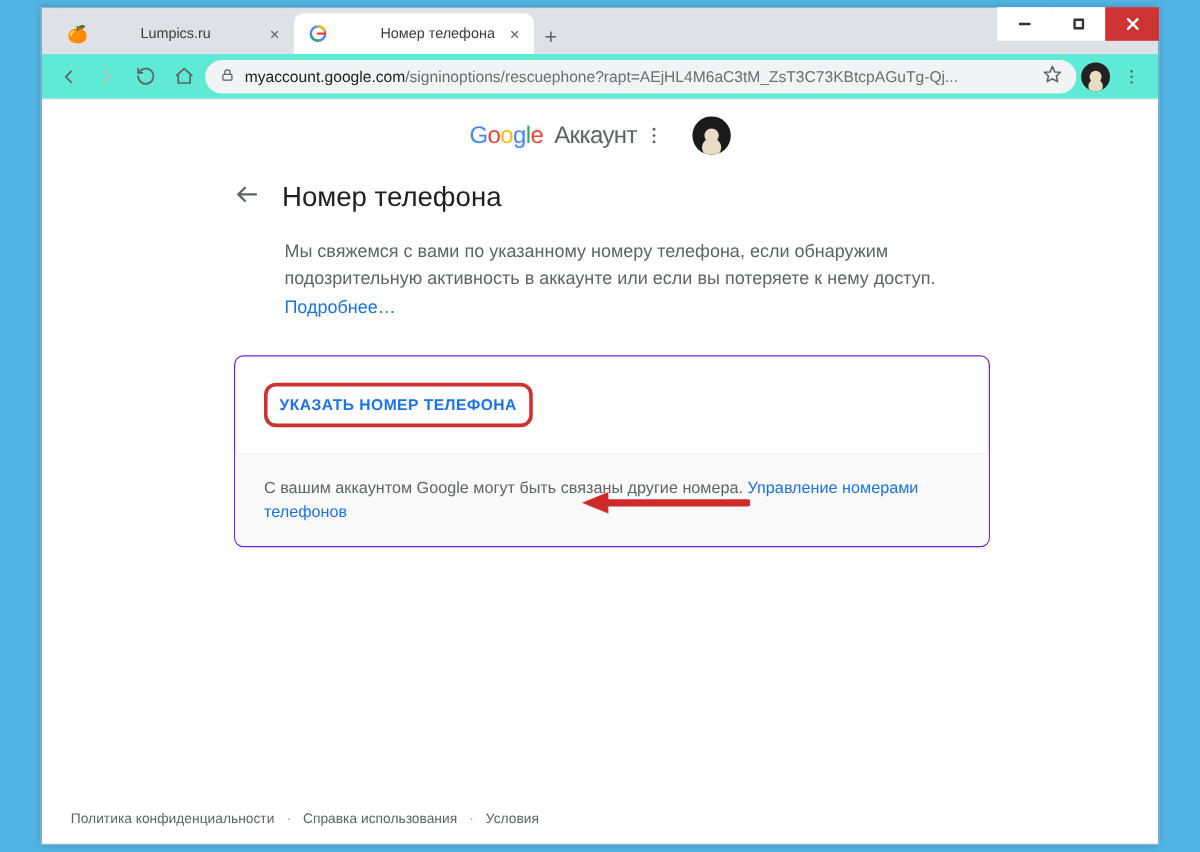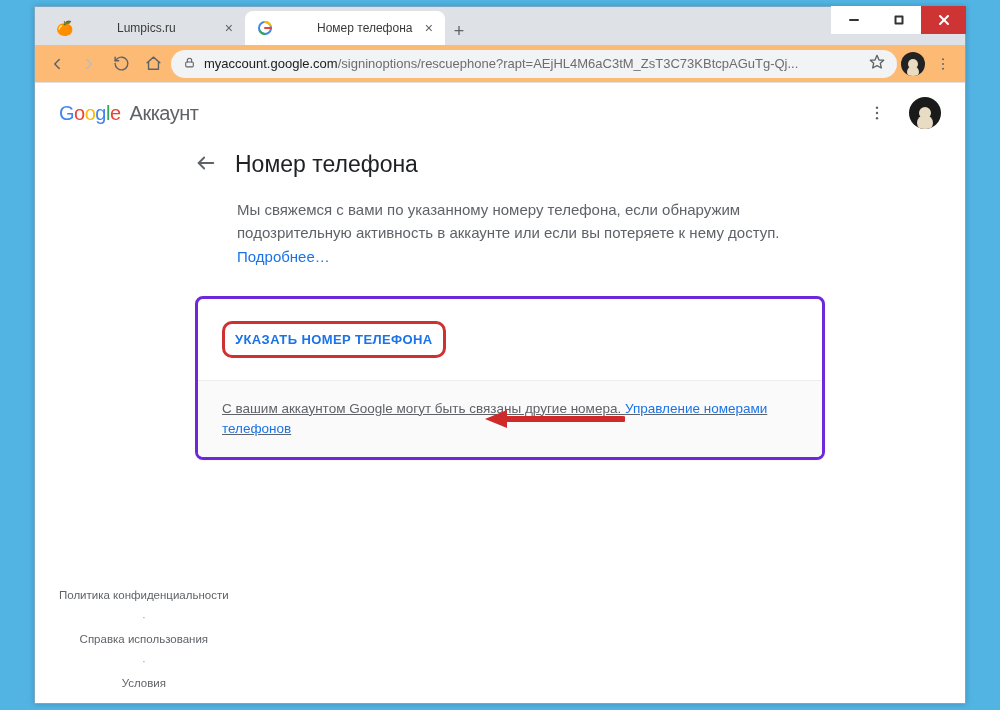--- a/index.html
+++ b/index.html
@@ -16,61 +16,61 @@
 
 .tabstrip { display: flex; align-items: flex-end; height: 38px; background: #dee1e6; padding-left: 10px; }
 .tab { display: flex; align-items: center; gap: 8px; height: 34px; padding: 0 12px; background: #dee1e6; border-radius: 8px 8px 0 0; font-size: 12px; color: #3a3a3a; min-width: 200px; max-width: 220px; position: relative; }
 .tab.active { background: #fff; }
 .tab .favicon { width: 16px; height: 16px; display: flex; align-items: center; justify-content: center; font-size: 14px; }
 .tab .tab-title { flex: 1; white-space: nowrap; overflow: hidden; text-overflow: ellipsis; margin-left: 36px; }
 .tab .tab-close { color: #5f6368; font-size: 14px; cursor: pointer; }
 .newtab { width: 28px; height: 28px; display: flex; align-items: center; justify-content: center; color: #5f6368; font-size: 18px; cursor: pointer; }
 
 
-.toolbar { display: flex; align-items: center; height: 38px; background: #fdba74; border-bottom: 1px solid #e1e1e1; padding: 0 8px; gap: 4px; }
+.toolbar { display: flex; align-items: center; height: 38px; background: #5eead4; border-bottom: 1px solid #e1e1e1; padding: 0 8px; gap: 4px; }
 .tb-btn { width: 28px; height: 28px; display: flex; align-items: center; justify-content: center; border-radius: 50%; color: #5f6368; cursor: pointer; }
 .tb-btn.disabled { color: #bdbdbd; }
 .omnibox { flex: 1; height: 28px; background: #f1f3f4; border-radius: 14px; display: flex; align-items: center; padding: 0 12px; gap: 8px; font-size: 13px; color: #5f6368; }
 .omnibox .lock { color: #5f6368; }
 .omnibox .url { flex: 1; white-space: nowrap; overflow: hidden; color: #202124; }
 .omnibox .url .domain { color: #202124; }
 .omnibox .url .path { color: #6d6d6d; }
 .avatar-small { width: 24px; height: 24px; border-radius: 50%; background: #222; display: flex; align-items: center; justify-content: center; overflow: hidden; }
 .avatar-small::after { content: ""; width: 10px; height: 10px; background: #eadcc0; border-radius: 50%; box-shadow: 0 8px 0 1px #eadcc0; }
 
 
 .page { flex: 1; background: #fff; overflow: hidden; position: relative; display: flex; flex-direction: column; }
-.page-header { display: flex; align-items: center; justify-content: space-between; padding: 14px 24px; }
+.page-header { display: flex; align-items: center; justify-content: center; padding: 14px 24px; }
 .google-logo { font-size: 20px; font-weight: 500; letter-spacing: -0.5px; }
 .google-logo .g1 { color: #4285f4; } .google-logo .g2 { color: #ea4335; } .google-logo .g3 { color: #fbbc05; }
 .google-logo .g4 { color: #4285f4; } .google-logo .g5 { color: #34a853; } .google-logo .g6 { color: #ea4335; }
 .google-logo .acct { color: #5f6368; font-weight: 400; margin-left: 4px; }
 .header-right { display: flex; align-items: center; gap: 18px; }
 .avatar-med { width: 32px; height: 32px; border-radius: 50%; background: #1a1a1a; display: flex; align-items: center; justify-content: center; overflow: hidden; }
 .avatar-med::after { content: ""; width: 12px; height: 12px; background: #e8dcc4; border-radius: 50%; box-shadow: 0 10px 0 2px #e8dcc4; }
 
 .content { padding: 0 0 0 160px; max-width: 820px; }
 .title-row { display: flex; align-items: center; gap: 18px; margin-bottom: 20px; margin-top: 8px; }
 .back-arrow { color: #5f6368; cursor: pointer; }
 .page-title { font-size: 23px; color: #202124; font-weight: 400; }
 .desc { font-size: 15px; color: #5f6368; line-height: 1.55; margin-bottom: 28px; max-width: 610px; margin-left: 42px; }
 .desc a { color: #1a73e8; text-decoration: none; }
 
-.card { border: 3px solid #6d28d9; border-radius: 8px; overflow: hidden; margin-left: 0; max-width: 630px; box-shadow: 0 1px 2px rgba(0,0,0,.04); }
+.card { border: 1px solid #6d28d9; border-radius: 8px; overflow: hidden; margin-left: 0; max-width: 630px; box-shadow: 0 1px 2px rgba(0,0,0,.04); }
 .card-top { padding: 22px 24px; }
 .cta-btn { display: inline-block; padding: 8px 10px; color: #1a73e8; font-size: 13px; font-weight: 700; letter-spacing: .4px; text-transform: uppercase; border: 3px solid #cf3030; border-radius: 10px; position: relative; }
 .cta-highlight-shadow { position: absolute; left: 6px; top: 6px; right: -2px; bottom: -4px; background: rgba(0,0,0,.08); border-radius: 10px; z-index: -1; }
-.card-bottom { background: #fafafa; border-top: 1px solid #eee; padding: 18px 24px; font-size: 13.5px; color: #5f6368; line-height: 1.5; text-decoration: underline; }
+.card-bottom { background: #fafafa; border-top: 1px solid #eee; padding: 18px 24px; font-size: 13.5px; color: #5f6368; line-height: 1.5; }
 .card-bottom a { color: #1a73e8; text-decoration: none; }
 
 
 .annot-arrow { position: absolute; left: 450px; top: 326px; width: 140px; height: 20px; pointer-events: none; }
 
 
-.footer { position: absolute; bottom: 14px; left: 24px; font-size: 11.5px; color: #5f6368; display: flex; gap: 10px; align-items: center; flex-direction: column; }
+.footer { position: absolute; bottom: 14px; left: 24px; font-size: 11.5px; color: #5f6368; display: flex; gap: 10px; align-items: center; }
 .footer span.sep { color: #9e9e9e; }
 .footer span.link { cursor: pointer; }
 
 svg { stroke: currentColor; fill: none; stroke-width: 2; stroke-linecap: round; stroke-linejoin: round; }
 </style>
 </head>
 <body>
 
 <div class="win-controls">
   <div class="win-btn">

